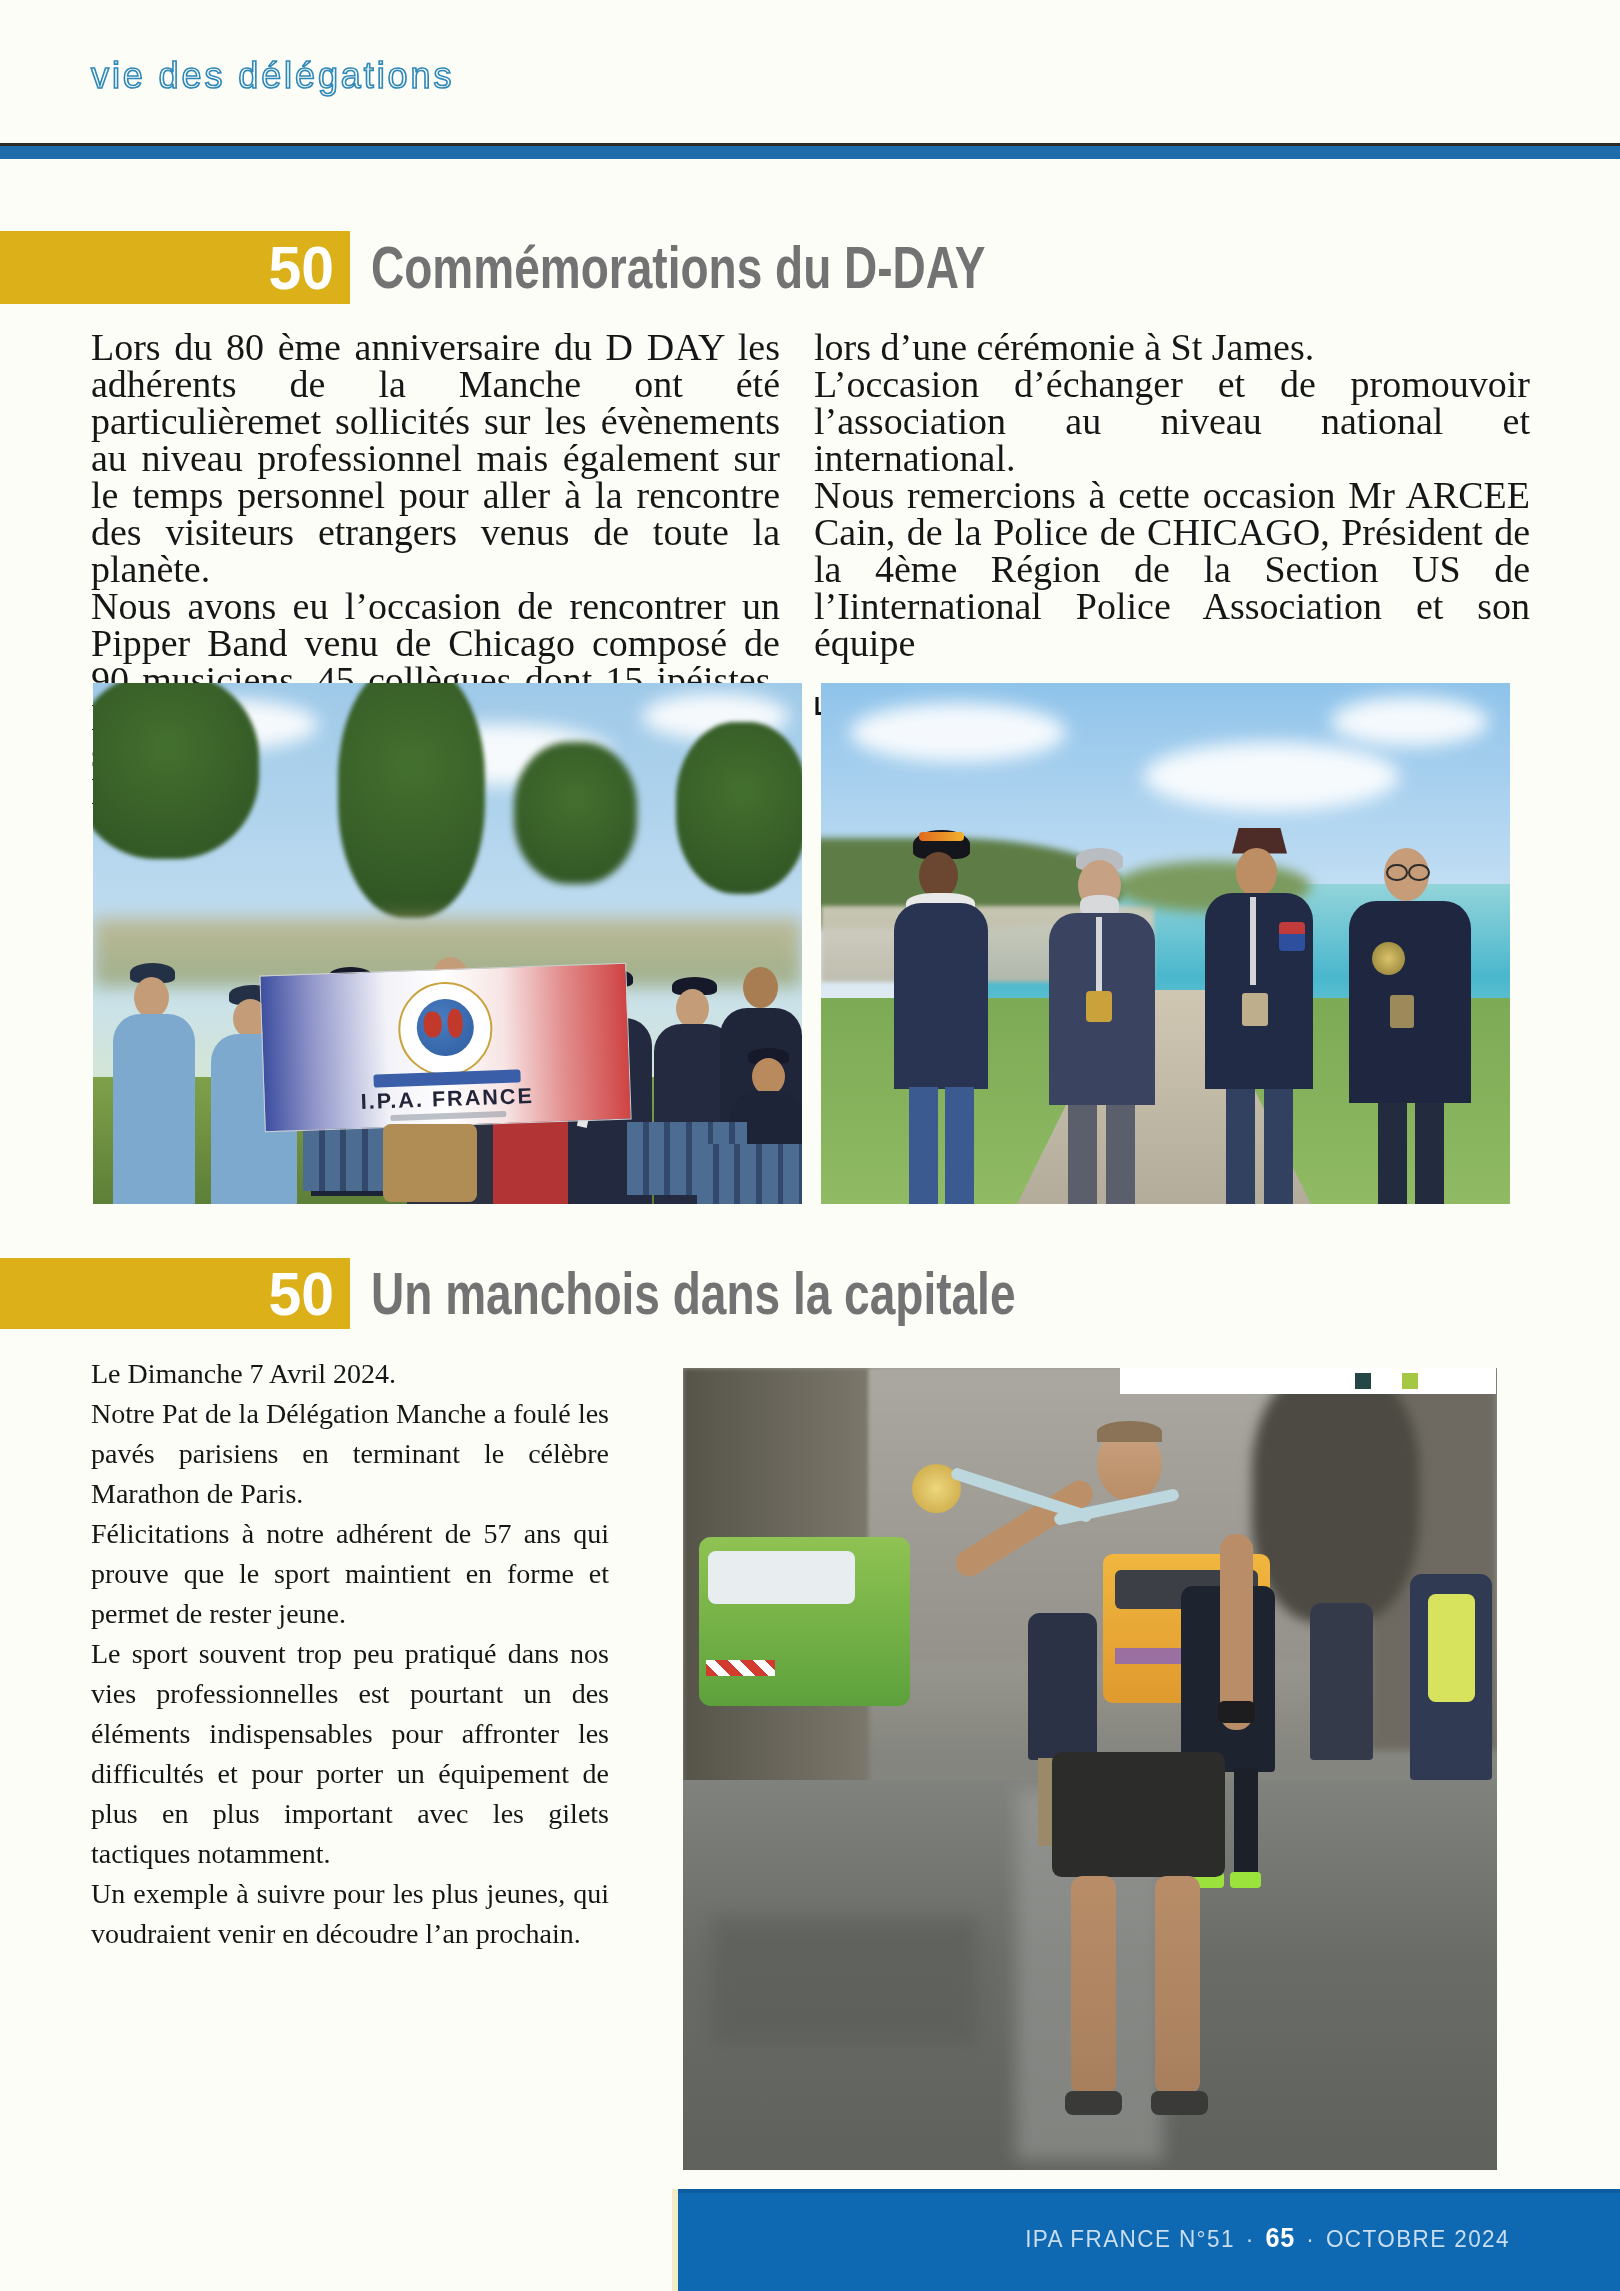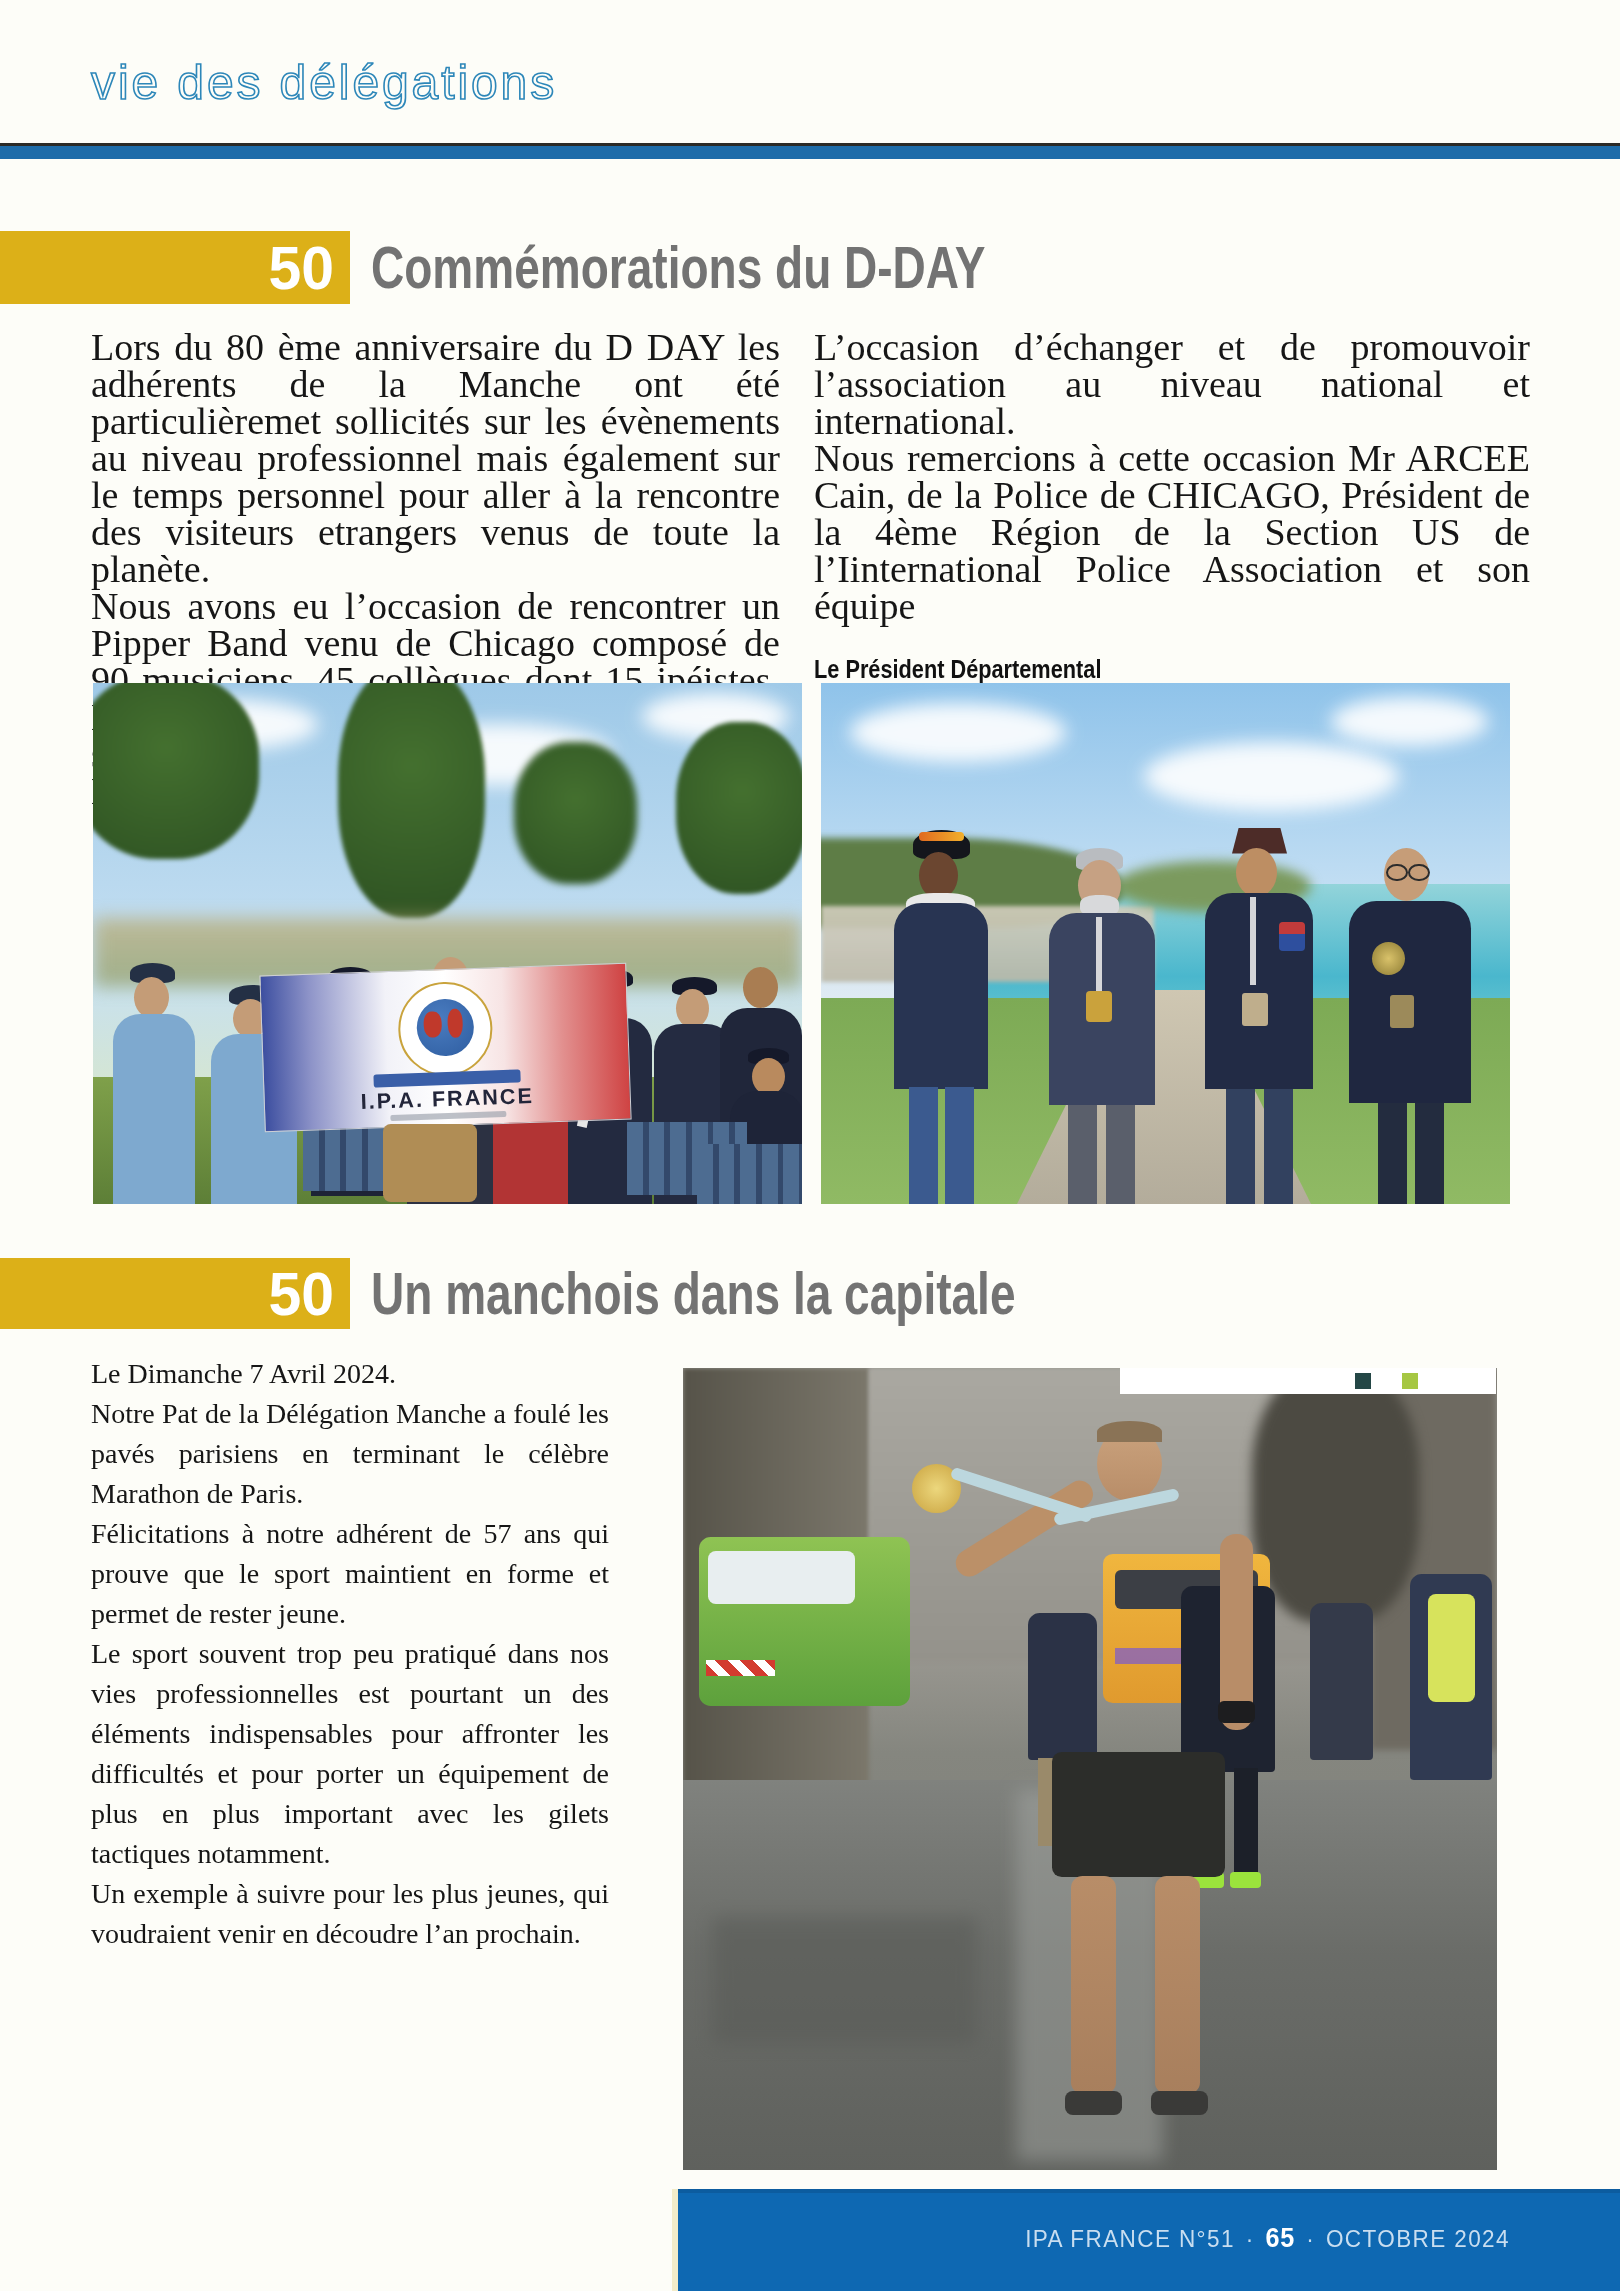--- a/index.html
+++ b/index.html
@@ -1,21 +1,21 @@
 <!DOCTYPE html>
 <html><head>
 <meta charset="utf-8">
 <style>
   html,body{margin:0;padding:0;background:#e9e9e4;}
   .page{position:relative;width:1620px;height:2292px;background:#fdfdf8;overflow:hidden;
         font-family:"Liberation Sans",sans-serif;}
   .abs{position:absolute;}
 
   
-  .mag-header{position:absolute;left:91px;top:55px;font-size:48px;letter-spacing:2.9px;
+  .mag-header{position:absolute;left:91px;top:55px;font-size:36px;letter-spacing:2.9px;
               color:#2d87b9;font-weight:400;}
   @supports (-webkit-text-stroke:1px black){
     .mag-header{color:transparent;-webkit-text-stroke:1.6px #2d87b9;}
   }
   .top-rule{position:absolute;left:0;top:143px;width:1620px;height:12.7px;
             background:#1e6ca9;border-top:3.9px solid #2b2a26;box-sizing:content-box;}
 
   
   .band{position:absolute;left:0;width:350px;height:73px;background:#dcb018;
         display:flex;align-items:center;justify-content:flex-end;padding-right:15.7px;box-sizing:border-box;}
@@ -89,20 +89,21 @@
   <div class="sec-title" style="top:231px;">
     <span class="cond">Commémorations du D-DAY</span>
   </div>
 
   <div class="col" style="left:91px;top:329px;width:689px;">
     <p>Lors du 80 ème anniversaire du D DAY les adhérents de la Manche ont été particulièremet sollicités sur les évènements au niveau professionnel mais également sur le temps personnel pour aller à la rencontre des visiteurs etrangers venus de toute la planète.</p>
     <p>Nous avons eu l’occasion de rencontrer un Pipper Band venu de Chicago composé de 90 musiciens, 45 collègues dont 15 ipéistes. Nous avons passé de bons moments sur les sites Historiques, la Pointe du Hoc, Omaha Beach et</p>
   </div>
 
   <div class="col col2a" style="left:814px;top:329px;width:716px;">
+    <p class="firstline">lors d’une cérémonie à St James.</p>
     <p>L’occasion d’échanger et de promouvoir l’association au niveau national et international.</p>
     <p>Nous remercions à cette occasion Mr ARCEE Cain, de la Police de CHICAGO, Président de la 4ème Région de la Section US de l’Iinternational Police Association et son équipe</p>
     <div class="byline">Le Président Départemental</div>
   </div>
 
   <div class="photo" style="left:93px;top:683px;width:709px;height:521px;">
     <div class="abs" style="inset:0;background:linear-gradient(180deg,#9ec9e8,#c6e0f2 55%,#d5e6d2 78%,#cadfc3 100%);"></div>
     <div class="cloud" style="left:39px;top:15.7px;width:186px;height:51px;"></div>
     <div class="cloud" style="left:294px;top:41px;width:225px;height:61px;"></div>
     <div class="cloud" style="left:549px;top:9.8px;width:147px;height:47px;"></div>

